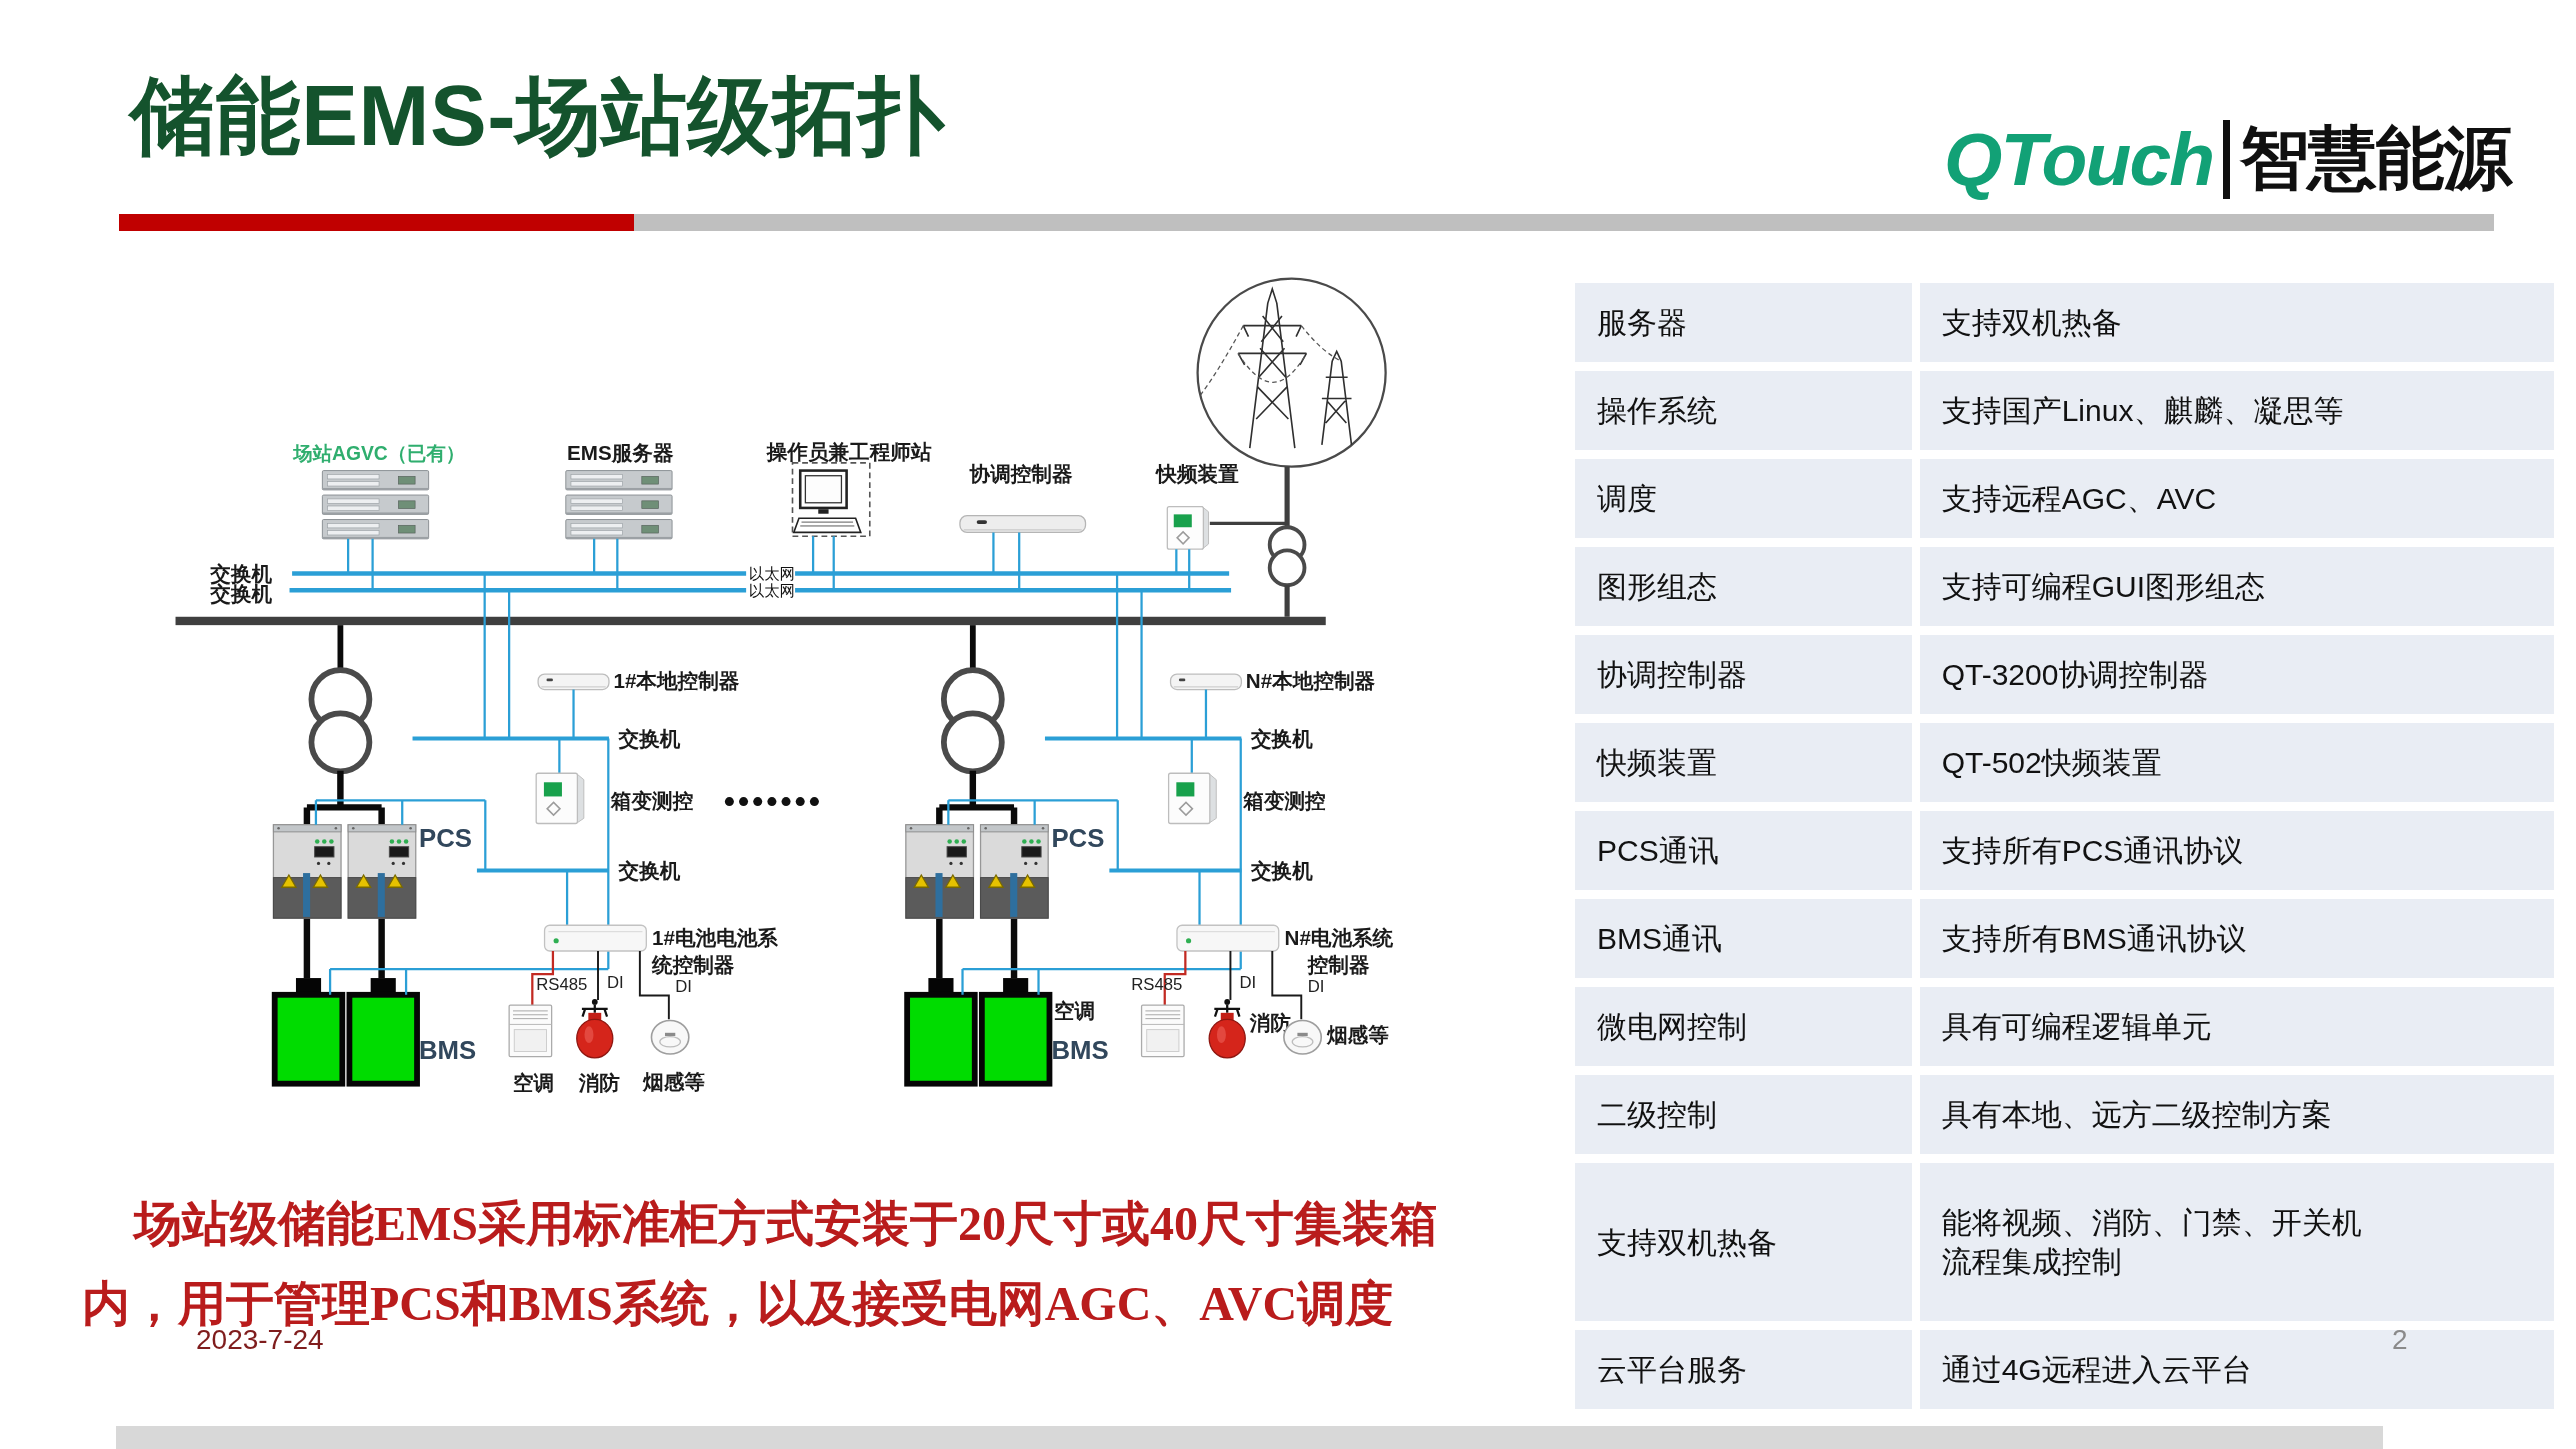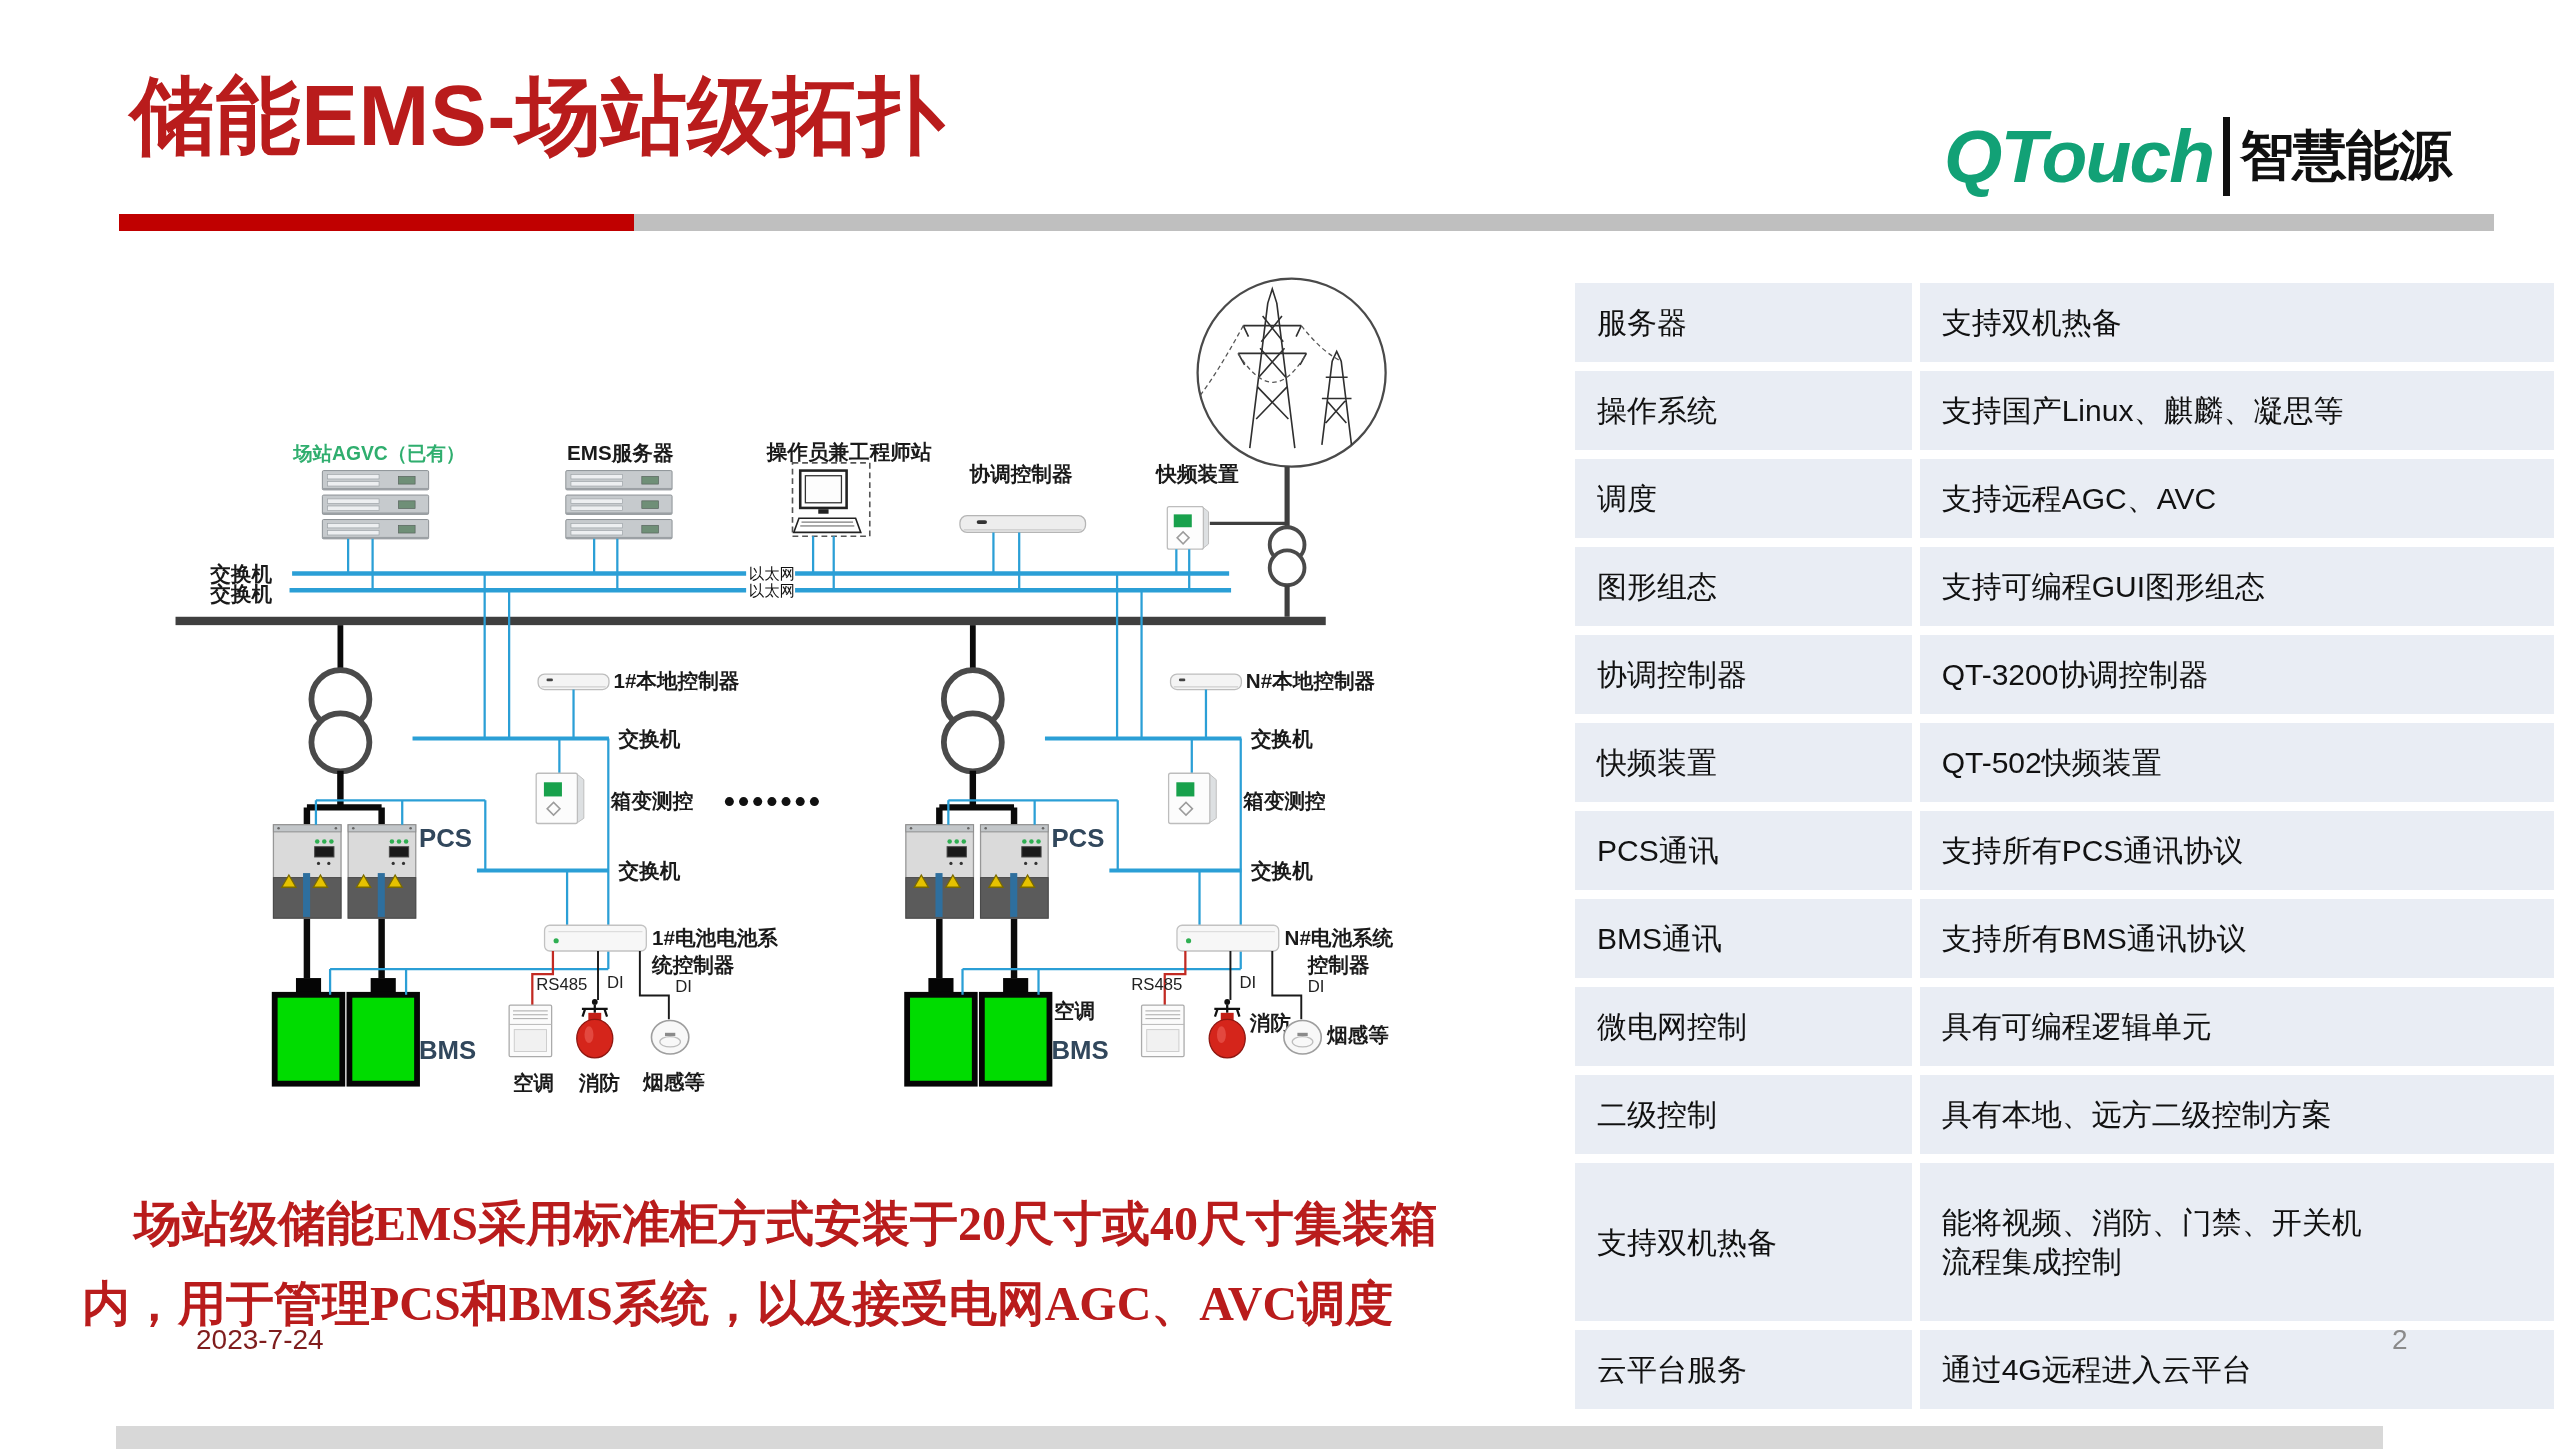--- a/index.html
+++ b/index.html
@@ -1,26 +1,26 @@
 <!DOCTYPE html>
 <html style="font-size:10.3px"><head>
 <meta charset="utf-8">
 <style>
   html,body{margin:0;padding:0;}
   body{width:2576px;height:1449px;position:relative;background:#fff;overflow:hidden;
        font-family:"Liberation Sans",sans-serif;}
   
   .title{position:absolute;left:130px;top:59px;font-size:85px;font-weight:900;
-         color:#b91c1c;letter-spacing:0.6px;white-space:nowrap;}
+         color:#14532d;letter-spacing:0.6px;white-space:nowrap;}
   .rule-red{position:absolute;left:119px;top:214px;width:515px;height:17.4px;background:#C00000;}
   .rule-gray{position:absolute;left:634px;top:214px;width:1860px;height:17.4px;background:#BFBFBF;}
   .logo{position:absolute;left:1944px;top:113px;display:flex;align-items:center;gap:10.3px;}
   .logo-brand{font-size:75px;font-weight:800;font-style:italic;color:#12A176;letter-spacing:-1.9px;}
   .logo-divider{width:6.4px;height:79px;background:#101010;}
-  .logo-suffix{font-size:54px;font-weight:900;color:#101010;letter-spacing:-1.3px;}
+  .logo-suffix{font-size:69px;font-weight:900;color:#101010;letter-spacing:-1.3px;}
   
   .spec{position:absolute;left:1575px;top:283px;width:979px;display:flex;flex-direction:column;gap:9px;}
   .spec-row{display:grid;grid-template-columns:337px 634px;column-gap:7.7px;}
   .spec-row .cell{background:#E9EDF4;height:79px;display:flex;flex-direction:column;
         justify-content:center;padding-left:22px;box-sizing:border-box;
         font-size:30px;color:#111;line-height:1.3;white-space:nowrap;}
   .spec-row.tall .cell{height:158px;}
   
   .desc{position:absolute;left:54px;top:1184px;width:1542px;
         font-family:"Liberation Serif",serif;font-size:48px;font-weight:600;

